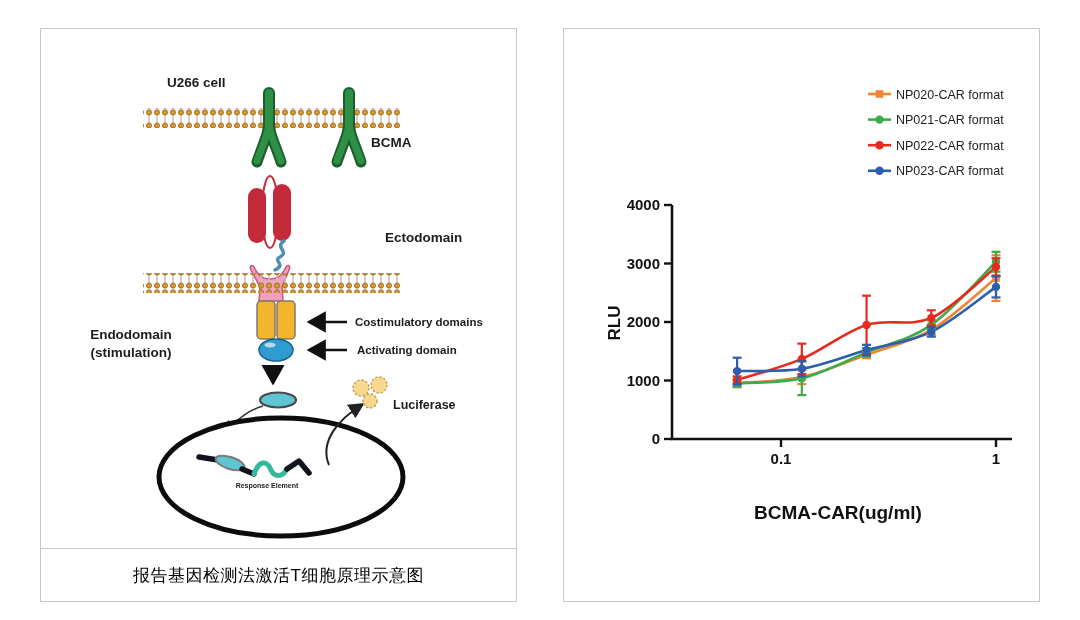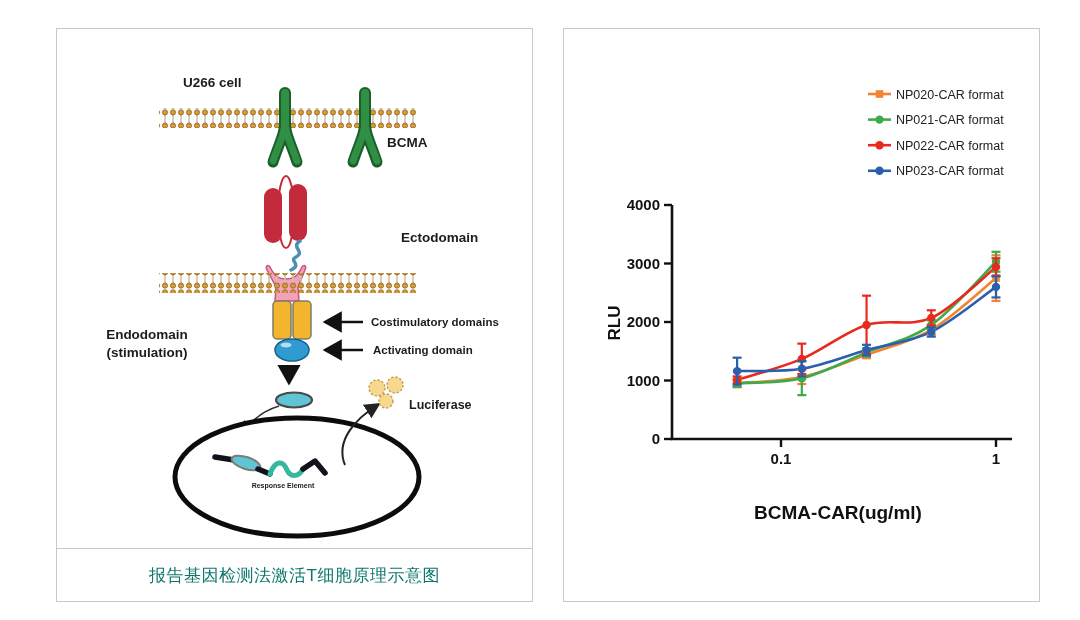--- a/index.html
+++ b/index.html
@@ -1,25 +1,25 @@
 <!DOCTYPE html>
 <html><head>
 <meta charset="utf-8">
 <style>
   html,body{margin:0;padding:0;background:#ffffff;}
   body{width:1080px;height:620px;font-family:"Liberation Sans",sans-serif;}
   .canvas{position:relative;width:1080px;height:620px;background:#fff;overflow:hidden;}
   .panel{position:absolute;top:28px;width:477px;height:574px;border:1px solid #c8c8c8;
          background:#fff;box-sizing:border-box;display:flex;flex-direction:column;}
-  .panel.left{left:56px;}
+  .panel.left{left:40px;}
   .panel.right{left:563px;}
   .figure-body{flex:1;position:relative;overflow:hidden;}
   .figure-body svg{display:block;}
   .caption{height:52px;border-top:1px solid #c8c8c8;display:flex;align-items:center;
-           justify-content:center;font-size:17px;color:#0f766e;letter-spacing:.5px;}
+           justify-content:center;font-size:17px;color:#000000;letter-spacing:.5px;}
   text{font-family:"Liberation Sans",sans-serif;}
   .dlabel{font-weight:bold;fill:#1c1c1c;}
 </style>
 </head>
 <body>
 
 <div class="canvas">
 
   <figure class="panel left" style="margin:0">
     <div class="figure-body">

